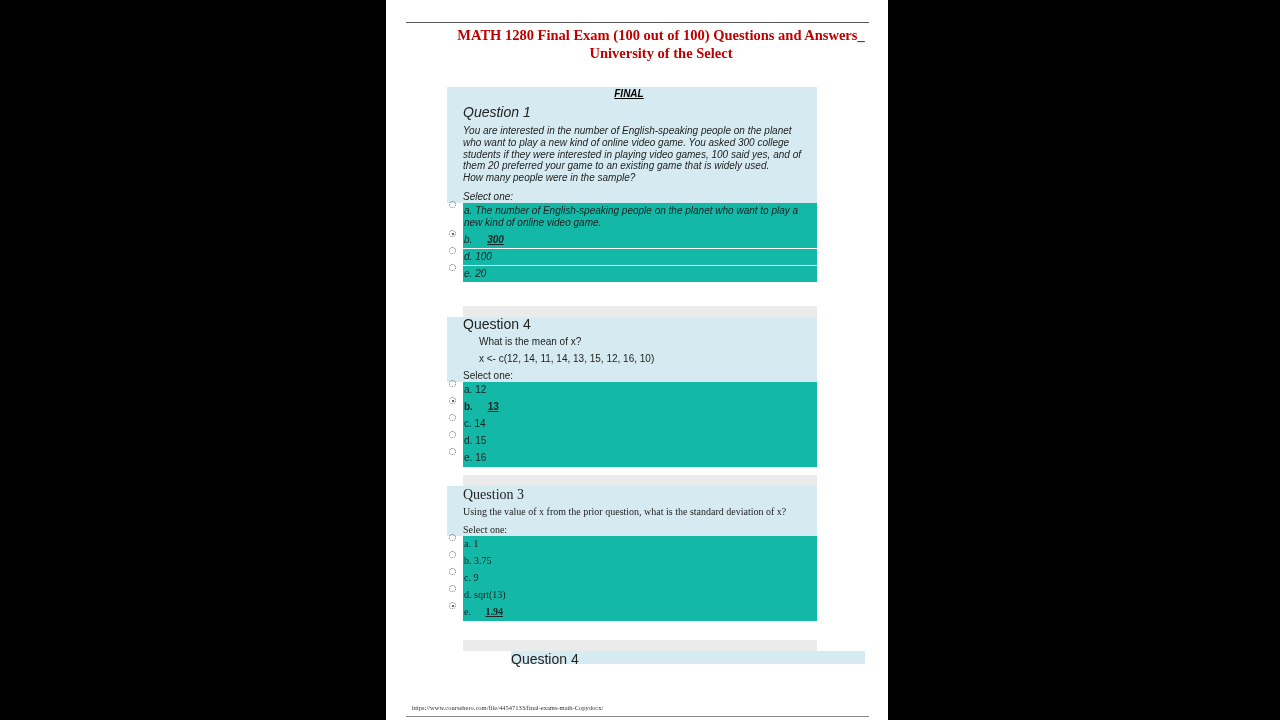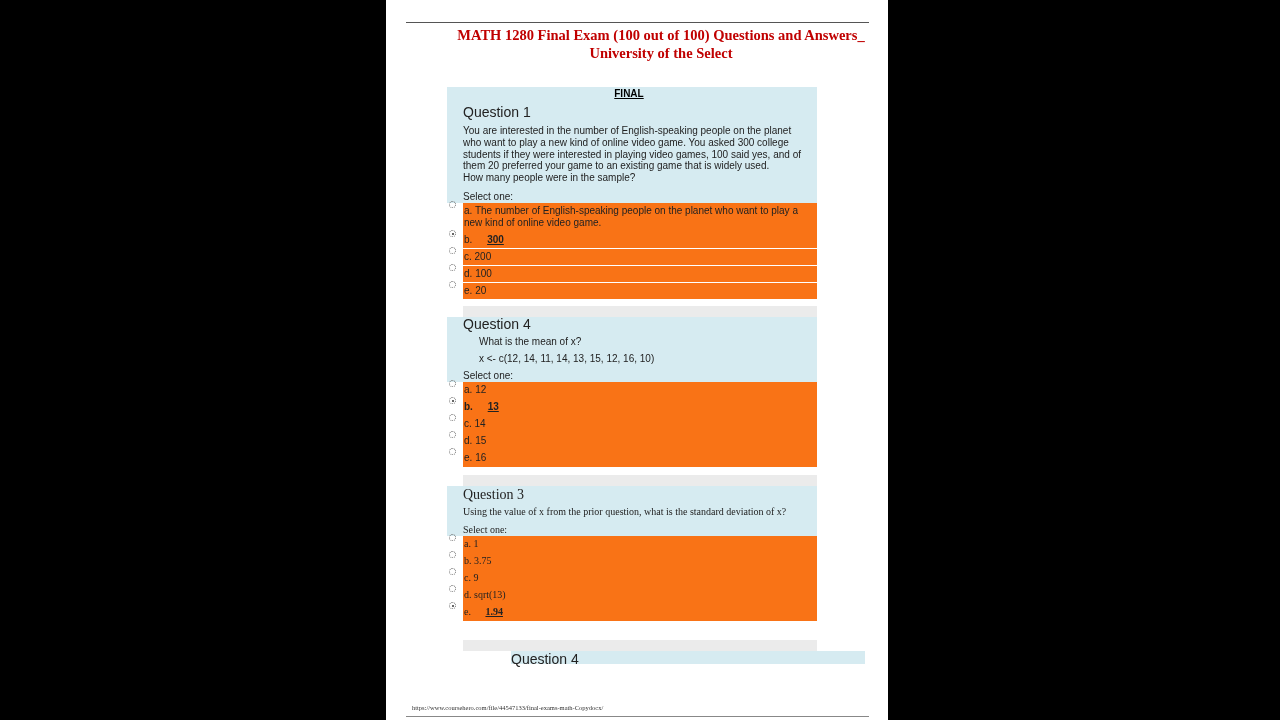--- a/index.html
+++ b/index.html
@@ -37,42 +37,42 @@
     }
     .radio-col { width: 16px; flex: 0 0 16px; background: #fff; position: relative; }
     .radio {
       position: absolute; left: 2px; top: -2px; width: 7px; height: 7px; border-radius: 50%;
       border: 1px dotted #777; box-sizing: border-box;
     }
     .radio.checked::after {
       content: ""; position: absolute; left: 2px; top: 2px; width: 2px; height: 2px;
       background: #333; border-radius: 50%;
     }
-    .opt-text { flex: 1; background: #f97316; padding-top: 2px; padding-bottom: 3px; padding-left: 1px; }
+    .opt-text { flex: 1; background: #14b8a6; padding-top: 2px; padding-bottom: 3px; padding-left: 1px; }
     .opt-text .ans { font-weight: bold; text-decoration: underline; margin-left: 12px; }
     .opt-text .bold-letter { font-weight: bold; }
     .footer-url {
       position: absolute; left: 26px; top: 704px; font-family: "Liberation Serif", serif;
       font-size: 6.5px; color: #333;
     }
     .bottom-rule {
       position: absolute; left: 20px; top: 716px; width: 463px; height: 1px; background: #888;
     }
   </style>
 </head>
 <body>
 
 <div class="page">
   <div class="top-rule"></div>
   <div class="doc-title">
     <div>MATH 1280 Final Exam (100 out of 100) Questions and Answers_</div>
     <div>University of the Select</div>
   </div>
 
-  <div class="qbox" style="top:87px;">
+  <div class="qbox" style="top:87px;font-style:italic;">
     <div class="qhead-blue">
       <div class="final">FINAL</div>
       <div class="qnum">Question 1</div>
       <div class="qtext">
         <span>You are interested in the number of English-speaking people on the planet who want to play a new kind of online video game. You asked 300 college students if they were interested in playing video games, 100 said yes, and of them 20 preferred your game to an existing game that is widely used.</span><br>
         <span>How many people were in the sample?</span>
       </div>
       <div class="select-one">Select one:</div>
     </div>
     <div class="options">
@@ -85,26 +85,20 @@
       <div class="opt">
         <div class="radio-col">
             <span class="radio checked"></span>
           </div>
         <div class="opt-text"><span>b.</span> <span class="ans">300</span></div>
       </div>
       <div class="opt">
         <div class="radio-col">
             <span class="radio"></span>
           </div>
-        <div class="opt-text"><span>c.</span> <span>200</span></div>
-      </div>
-      <div class="opt">
-        <div class="radio-col">
-            <span class="radio"></span>
-          </div>
         <div class="opt-text"><span>d.</span> <span>100</span></div>
       </div>
       <div class="opt">
         <div class="radio-col">
             <span class="radio"></span>
           </div>
         <div class="opt-text"><span>e.</span> <span>20</span></div>
       </div>
     </div>
   </div>

